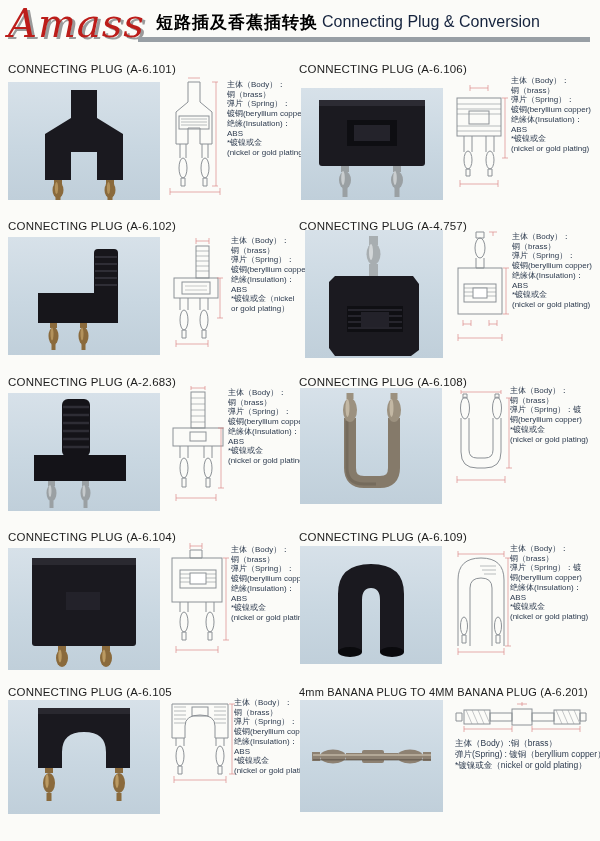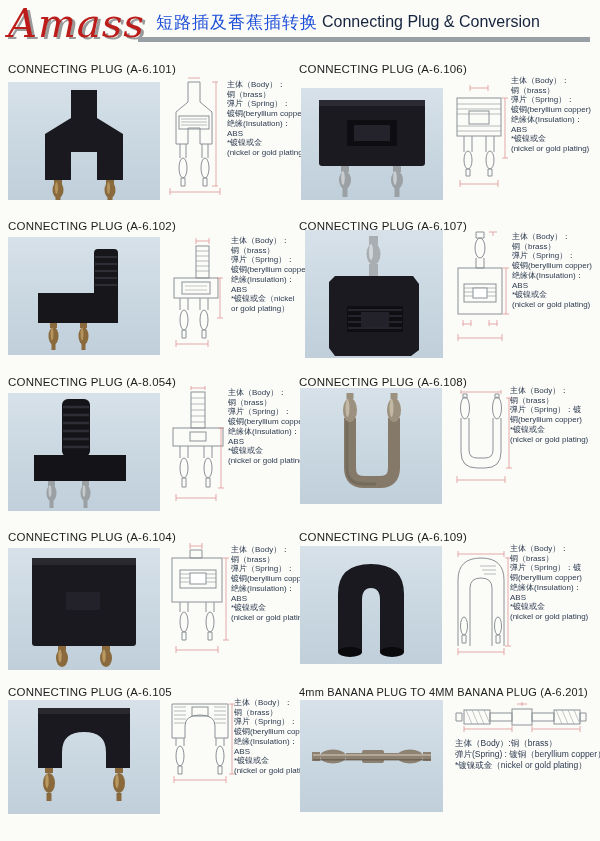--- a/index.html
+++ b/index.html
@@ -2,21 +2,21 @@
 <html><head>
 <meta charset="utf-8">
 <style>
   *{margin:0;padding:0;box-sizing:border-box}
   html,body{width:600px;height:841px}
   body{background:#fbfbf8;font-family:"Liberation Sans",sans-serif;position:relative;overflow:hidden}
 
   
   .logo{position:absolute;left:8px;top:0;font-family:"DejaVu Serif",serif;font-style:italic;font-weight:normal;
         font-size:40px;color:#bc1d1a;text-shadow:3px 2px 0 #9a9a9a;letter-spacing:1px}
-  .hdr-cn{position:absolute;left:156px;top:11px;font-size:17px;font-weight:normal;color:#1d4ed8;letter-spacing:1px;white-space:nowrap}
+  .hdr-cn{position:absolute;left:156px;top:11px;font-size:17px;font-weight:bold;color:#000000;letter-spacing:1px;white-space:nowrap}
   .hdr-en{position:absolute;left:322px;top:13px;font-size:16px;font-weight:normal;color:#15233d;white-space:nowrap}
   .hdr-rule{position:absolute;left:138px;top:37px;width:452px;height:5px;background:#989fa5}
 
   
   .prod{position:absolute;width:296px;height:152px}
   .ptitle{position:absolute;left:0;top:0;font-size:11.5px;font-weight:normal;color:#1d1d1d;
           letter-spacing:.2px;white-space:nowrap}
   .photo{position:absolute;background:linear-gradient(180deg,#d7e1e9 0%,#c9d7e1 55%,#c0cfda 100%)}
   .photo svg,.drawing svg{display:block;width:100%;height:100%}
   .drawing{position:absolute}
@@ -211,21 +211,21 @@
       <div>弹片（Spring）：</div>
       <div>镀铜(beryllium copper)</div>
       <div>绝缘(Insulation)：</div>
       <div>ABS</div>
       <div>*镀镍或金（nickel</div>
       <div>or gold plating）</div>
     </div>
 </section>
 
 <section class="prod" id="p107">
-  <h3 class="ptitle">CONNECTING PLUG (A-6.107)</h3>
+  <h3 class="ptitle">CONNECTING PLUG (A-4.757)</h3>
   <div class="photo">
     <svg viewBox="0 0 138 128">
       <g fill="#a8aeb1">
           <rect x="64" y="6" width="9" height="9"></rect>
           <ellipse cx="68.5" cy="24" rx="7" ry="11"></ellipse>
           <rect x="64" y="34" width="9" height="12"></rect>
         </g>
       <ellipse cx="66" cy="22" rx="2" ry="8" fill="#d2d6d8"></ellipse>
       <path d="M30 46 h78 l6 8 v66 l-8 6 H30 l-6-8 V52 z" fill="#1b1a20"></path>
       <rect x="42" y="76" width="56" height="26" fill="#0f0f13"></rect>
@@ -257,21 +257,21 @@
       <div>弹片（Spring）：</div>
       <div>镀铜(beryllium copper)</div>
       <div>绝缘体(Insulation)：</div>
       <div>ABS</div>
       <div>*镀镍或金</div>
       <div>(nickel or gold plating)</div>
     </div>
 </section>
 
 <section class="prod" id="p103">
-  <h3 class="ptitle">CONNECTING PLUG (A-8.054)</h3>
+  <h3 class="ptitle">CONNECTING PLUG (A-2.683)</h3>
   <div class="photo">
     <svg viewBox="0 0 152 118">
       <g fill="#141318">
           <rect x="54" y="6" width="28" height="58" rx="6"></rect>
           <rect x="26" y="62" width="92" height="26"></rect>
         </g>
       <g stroke="#2e2d35" stroke-width="2.5">
           <path d="M55 14 h26 M55 22 h26 M55 30 h26 M55 38 h26 M55 46 h26 M55 54 h26"></path>
         </g>
       <g fill="#9aa0a3">

